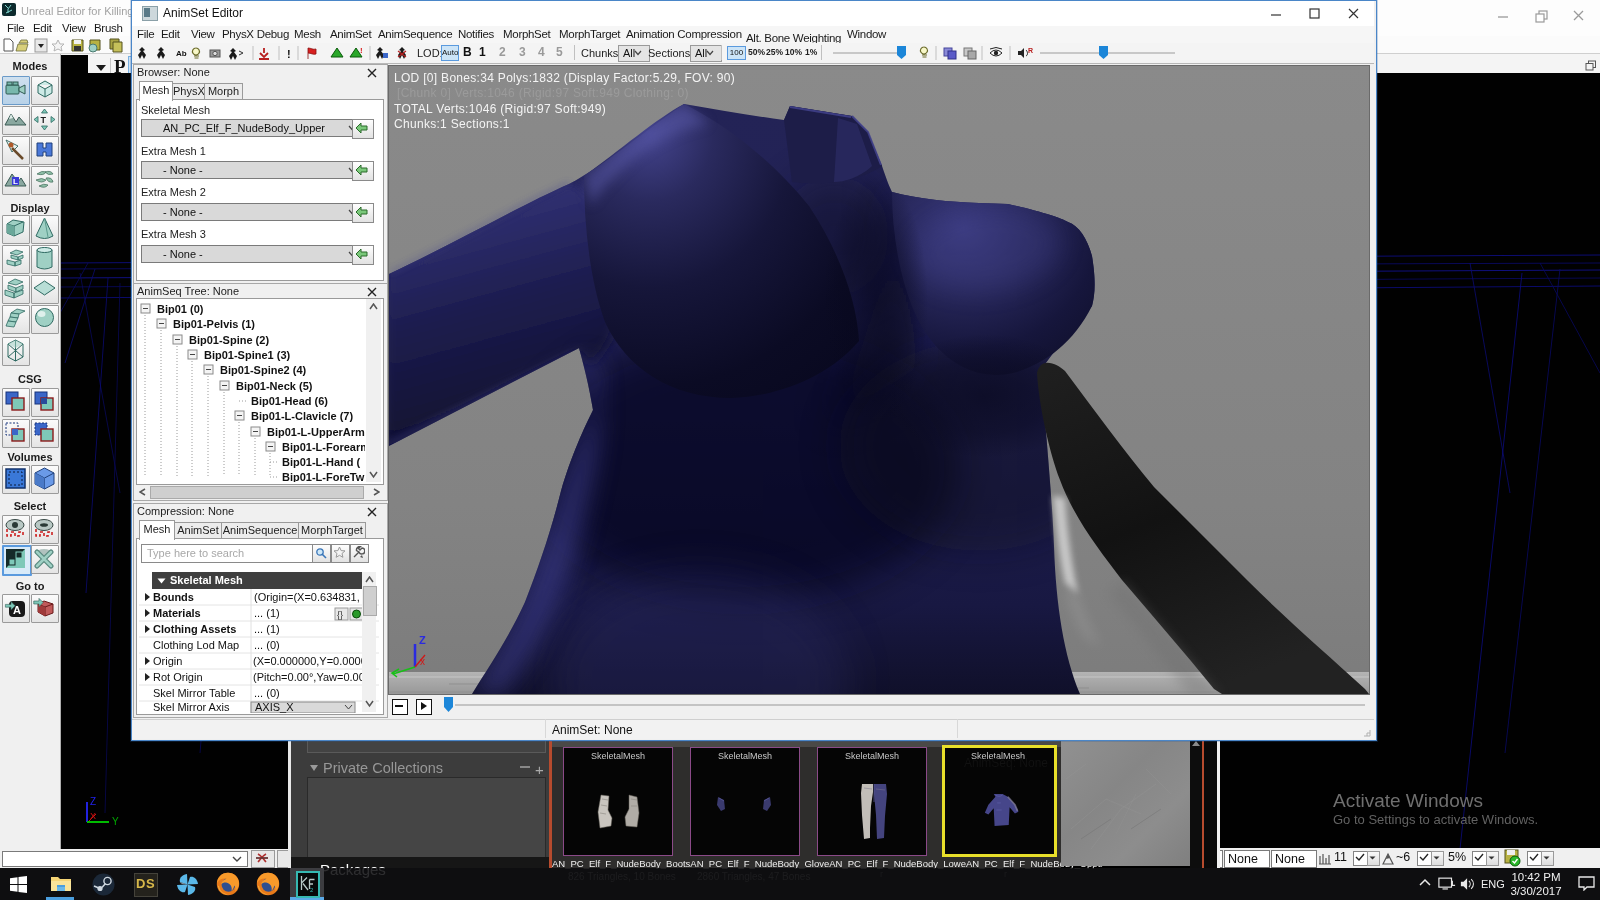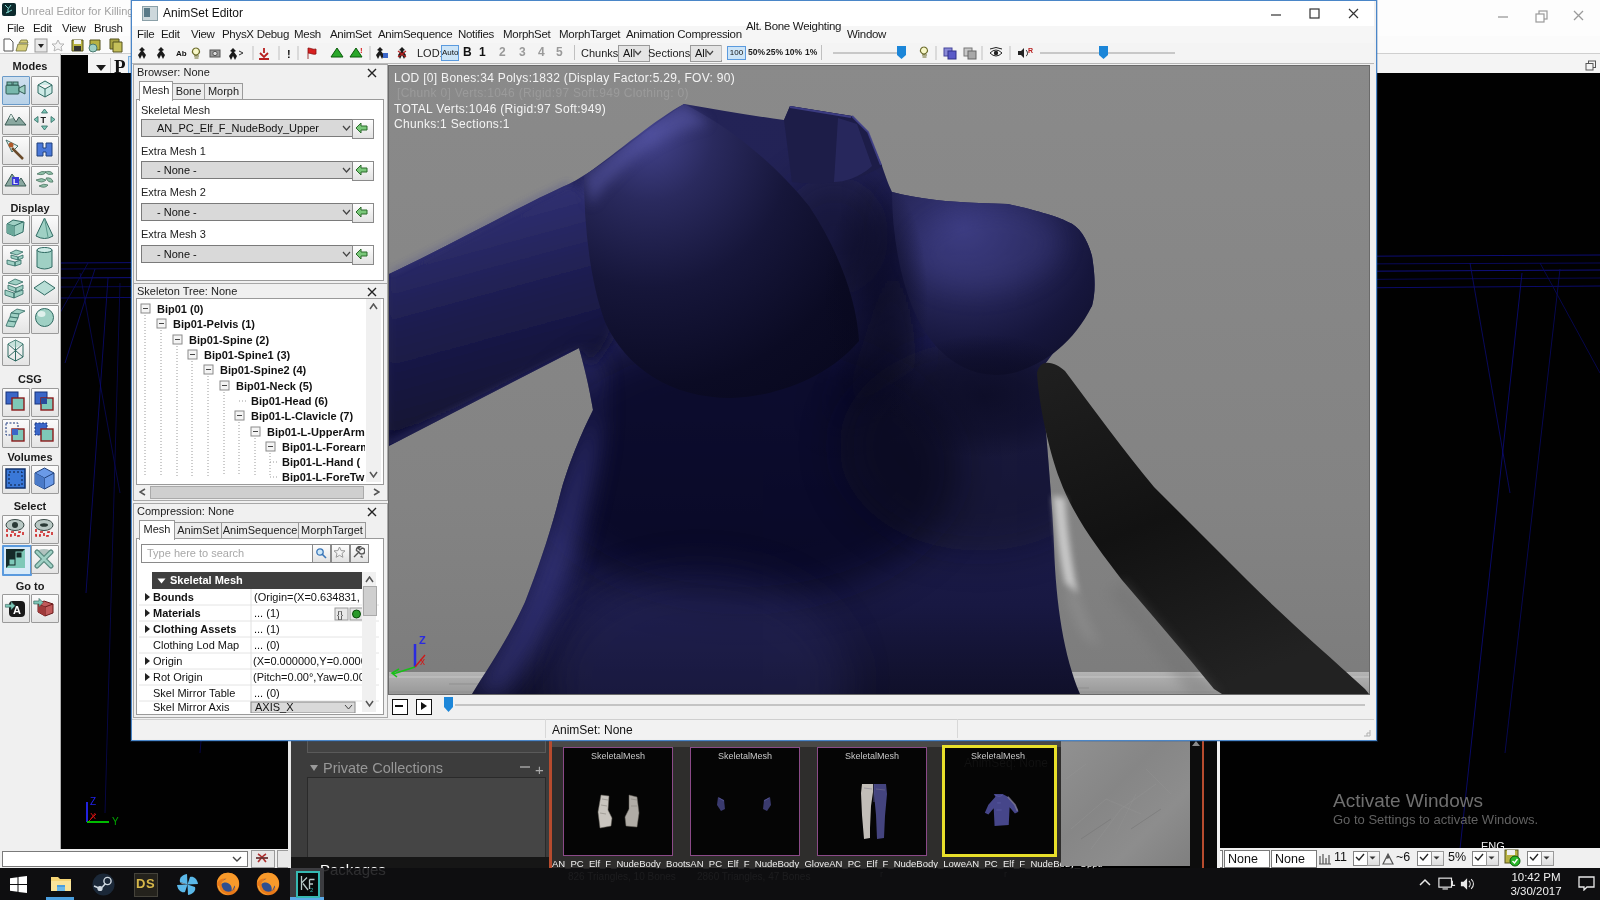--- a/index.html
+++ b/index.html
@@ -1,17 +1,17 @@
 <!DOCTYPE html>
 <html><head><meta charset="utf-8"><style>
 html,body{margin:0;padding:0}
 #s{position:relative;width:1600px;height:900px;background:#000;overflow:hidden;font-family:"Liberation Sans",sans-serif;-webkit-font-smoothing:antialiased}
 .abs{position:absolute}
 .t11{font-size:11px;color:#222}
-.combo{background:#d9d9d9;border:1px solid #7a7a7a;font-size:11px;color:#111;line-height:16px;padding-left:15px}
+.combo{background:#d9d9d9;border:1px solid #7a7a7a;font-size:11px;color:#111;line-height:16px;padding-left:21px}
 .carow{position:absolute;right:6px;top:5px;width:9px;height:6px}
 .gbtn{position:absolute;width:20px;height:18px;background:linear-gradient(#fefefe,#e2e2e2);border:1px solid #8a8a8a}
 .tab{position:absolute;height:17px;background:#ececec;border:1px solid #9a9a9a;border-bottom:none;font-size:11px;color:#222;text-align:center;line-height:17px}
 .tabon{background:#fff;height:19px;z-index:3}
 .sbtn{position:absolute;width:26px;height:27px;background:linear-gradient(#fbfbfb,#e4e4e4);border:1px solid #9a9a9a;border-radius:1px}
 .slbl{position:absolute;width:60px;text-align:center;font-size:11px;font-weight:bold;color:#1a1a1a}
 .mnu{font-size:11.5px;color:#1a1a1a;letter-spacing:-0.3px}
 </style></head>
 <body>
 <div id="s">
@@ -523,21 +523,21 @@
       </svg>
 <svg class="abs" style="left:1438px;top:877px" width="18" height="14" viewBox="0 0 20 15">
         <rect x="1" y="1" width="14" height="10" fill="none" stroke="#e8e8e8" stroke-width="1.3"></rect>
         <path d="M5 13 h6" stroke="#e8e8e8" stroke-width="1.3"></path>
         <path d="M16 4 v5 h3" stroke="#e8e8e8" stroke-width="1.2" fill="none"></path>
       </svg>
 <svg class="abs" style="left:1460px;top:877px" width="16" height="14" viewBox="0 0 18 15">
         <path d="M1 5 h3 l4 -4 v13 l-4 -4 h-3 z" fill="#e8e8e8"></path>
         <path d="M10 4 c2 2 2 5 0 7 M12.5 2 c3.5 3 3.5 8 0 11" stroke="#e8e8e8" stroke-width="1.2" fill="none"></path>
       </svg>
-<div class="abs" style="left:1481px;top:840px;font-size:11px;color:#f0f0f0">ENG</div>
+<div class="abs" style="left:1481px;top:878px;font-size:11px;color:#f0f0f0">ENG</div>
 <div class="abs" style="left:1507px;top:871px;width:58px;text-align:center;font-size:11.5px;color:#f0f0f0">10:42 PM</div>
 <div class="abs" style="left:1507px;top:885px;width:58px;text-align:center;font-size:11.5px;color:#f0f0f0">3/30/2017</div>
 <svg class="abs" style="left:1578px;top:876px" width="17" height="15" viewBox="0 0 17 15">
         <path d="M1 1 h15 v10 h-7 l-3 3 v-3 h-5 z" fill="none" stroke="#e8e8e8" stroke-width="1.3"></path>
       </svg>
 </div>
 
 <div id="animset">
 
 <div class="abs" style="left:131px;top:0;width:1244px;height:739px;background:#f0f0f0;border:1px solid #4a86c8;box-shadow:0 0 0 1px rgba(40,90,160,0.25)"></div>
@@ -557,21 +557,21 @@
       <div class="abs mnu" style="left:161px;top:28px">Edit</div>
       <div class="abs mnu" style="left:191px;top:28px">View</div>
       <div class="abs mnu" style="left:222px;top:28px">PhysX Debug</div>
       <div class="abs mnu" style="left:294px;top:28px">Mesh</div>
       <div class="abs mnu" style="left:330px;top:28px">AnimSet</div>
       <div class="abs mnu" style="left:378px;top:28px">AnimSequence</div>
       <div class="abs mnu" style="left:458px;top:28px">Notifies</div>
       <div class="abs mnu" style="left:503px;top:28px">MorphSet</div>
       <div class="abs mnu" style="left:559px;top:28px">MorphTarget</div>
       <div class="abs mnu" style="left:626px;top:28px">Animation Compression</div>
-      <div class="abs mnu" style="left:746px;top:20px">Alt. Bone Weighting</div>
+      <div class="abs mnu" style="left:746px;top:32px">Alt. Bone Weighting</div>
       <div class="abs mnu" style="left:847px;top:28px">Window</div>
 
 <div class="abs" style="left:132px;top:43px;width:1242px;height:20px;background:#f4f4f4;border-bottom:1px solid #b8b8b8"></div>
 <svg class="abs" style="left:136px;top:45px" width="280px" height="17" viewBox="0 0 280 17">
 <g fill="#1a1a1a">
           <path d="M6 2 l3 3 -2 1 3 4 -2 4 -2 -4 -2 4 -2 -4 3 -4 -2 -1 z"></path>
           <path d="M25 2 l3 3 -2 1 3 4 -2 4 -2 -4 -2 4 -2 -4 3 -4 -2 -1 z"></path>
         </g>
 <text x="40" y="11" font-size="8" font-weight="bold" fill="#111">Ab</text>
 <path d="M60 3 a3.5 3.5 0 1 1 -0.1 0 M58 11 h5 M58.5 13 h4" stroke="#6a6a2a" stroke-width="1.2" fill="#f8f8c8"></path>
@@ -653,21 +653,21 @@
 <svg class="abs" style="left:1098px;top:45px" width="11" height="15" viewBox="0 0 11 15">
         <path d="M1 1 h9 v9 l-4.5 4 -4.5 -4 z" fill="#1c86d8"></path>
       </svg>
 
 <div class="abs" style="left:133px;top:64px;width:253px;height:219px;background:#f0f0f0;border:1px solid #a8a8a8"></div>
 <div class="abs" style="left:137px;top:66px;font-size:11px;color:#222">Browser: None</div>
 <svg class="abs" style="left:367px;top:68px" width="10" height="10" viewBox="0 0 10 10">
         <path d="M1 1 l8 8 M9 1 l-8 8" stroke="#222" stroke-width="1.4"></path>
       </svg>
 <div class="abs tab tabon" style="left:139px;top:81px;width:32px">Mesh</div>
-<div class="abs tab" style="left:172px;top:83px;width:31px;height:15px;line-height:15px">Bone</div>
+<div class="abs tab" style="left:172px;top:83px;width:31px;height:15px;line-height:15px">PhysX</div>
 <div class="abs tab" style="left:204px;top:83px;width:37px;height:15px;line-height:15px">Morph</div>
 <div class="abs" style="left:136px;top:99px;width:246px;height:180px;background:#fff;border:1px solid #9a9a9a"></div>
 <div class="abs t11" style="left:141px;top:104px">Skeletal Mesh</div>
 <div class="abs combo" style="left:141px;top:119px;width:200px;height:16px">AN_PC_Elf_F_NudeBody_Upper<svg class="carow" viewBox="0 0 9 6">
           <path d="M1 1 L4.5 5 L8 1" stroke="#444" stroke-width="1.2" fill="none"></path>
         </svg></div>
 <div class="abs gbtn" style="left:352px;top:119px"></div>
       <svg class="abs" style="left:355px;top:122px" width="13" height="12" viewBox="0 0 13 12">
         <path d="M1 6 l5 -5 v3 h6 v4 h-6 v3 z" fill="#7ac87a" stroke="#2a6a2a"></path>
       </svg>
@@ -690,21 +690,21 @@
 <div class="abs t11" style="left:141px;top:228px">Extra Mesh 3</div>
 <div class="abs combo" style="left:141px;top:245px;width:200px;height:16px">- None -<svg class="carow" viewBox="0 0 9 6">
           <path d="M1 1 L4.5 5 L8 1" stroke="#444" stroke-width="1.2" fill="none"></path>
         </svg></div>
 <div class="abs gbtn" style="left:352px;top:245px"></div>
       <svg class="abs" style="left:355px;top:248px" width="13" height="12" viewBox="0 0 13 12">
         <path d="M1 6 l5 -5 v3 h6 v4 h-6 v3 z" fill="#7ac87a" stroke="#2a6a2a"></path>
       </svg>
 
 <div class="abs" style="left:133px;top:283px;width:253px;height:216px;background:#f0f0f0;border:1px solid #a8a8a8"></div>
-<div class="abs" style="left:137px;top:285px;font-size:11px;color:#222">Skeleton Tree: None</div>
+<div class="abs" style="left:137px;top:285px;font-size:11px;color:#222">AnimSeq Tree: None</div>
 <svg class="abs" style="left:367px;top:287px" width="10" height="10" viewBox="0 0 10 10">
         <path d="M1 1 l8 8 M9 1 l-8 8" stroke="#222" stroke-width="1.4"></path>
       </svg>
 <div class="abs" style="left:136px;top:298px;width:246px;height:185px;background:#fff;border:1px solid #9a9a9a"></div>
 <div id="tree">
 <svg class="abs" style="left:138px;top:300px" width="227" height="182" viewBox="0 0 227 182">
 <style>.bt{font:bold 11px "Liberation Sans";fill:#111}.bx{fill:#f4f4f4;stroke:#8a8a8a}.mn{stroke:#444;stroke-width:1}.dot{stroke:#9a9a9a;stroke-dasharray:1 2;fill:none}</style>
 
 <path class="dot" d="M7 12 V176"></path>
           <path class="dot" d="M23 27 V176"></path>

